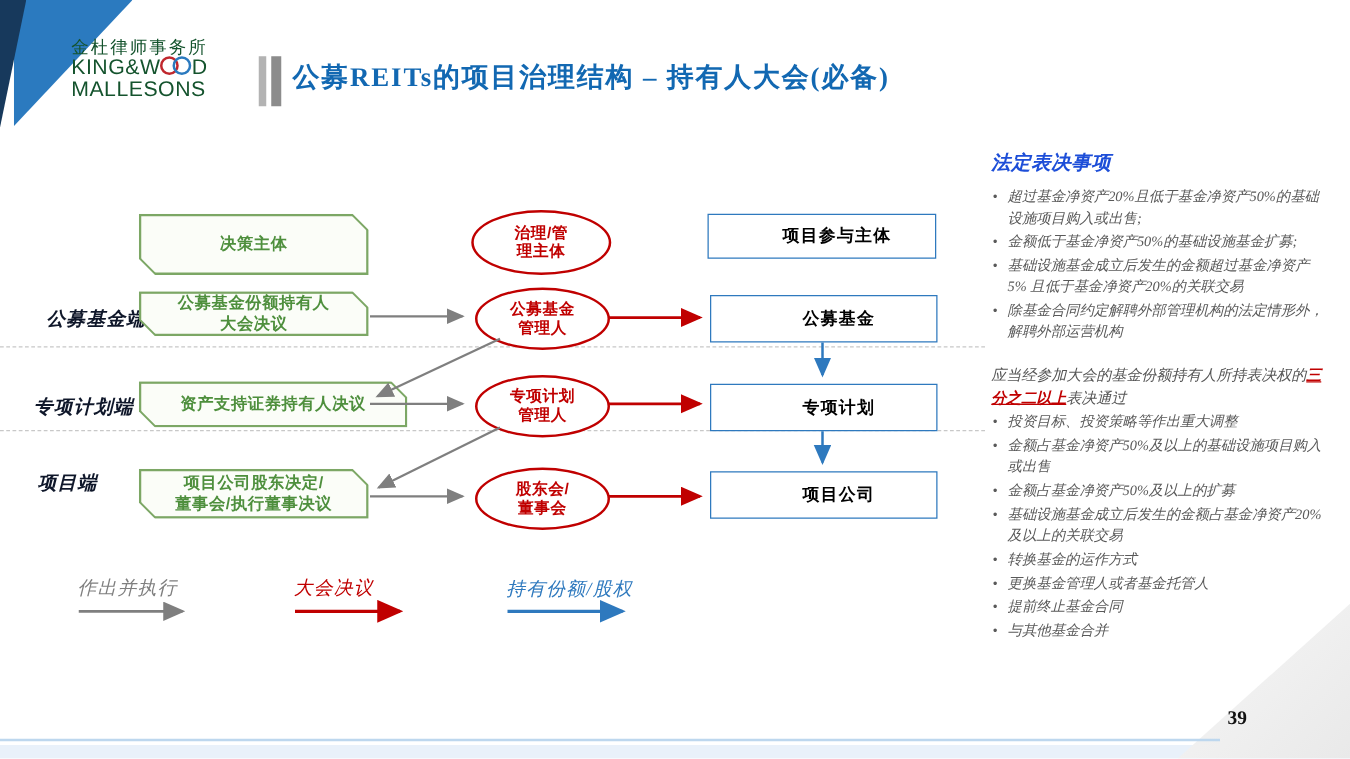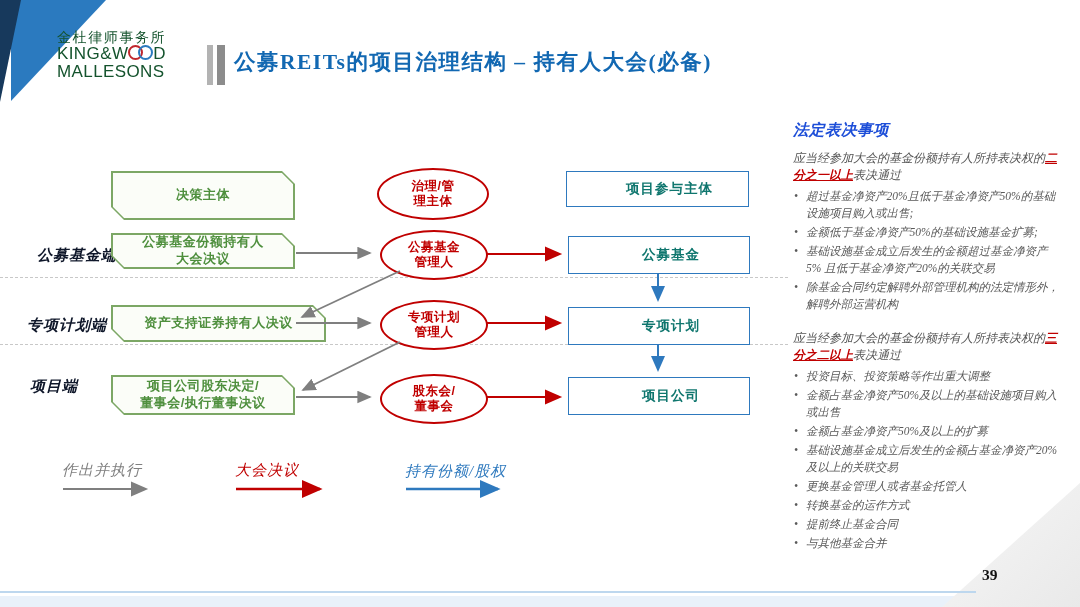--- a/index.html
+++ b/index.html
@@ -31,21 +31,21 @@
   .gbox span{position:relative;z-index:1;color:#4e8f3d;font-weight:bold;font-size:13px;
         text-align:center;line-height:1.3;white-space:pre-line;letter-spacing:0.5px;}
 
   .oval{position:absolute;border:2.2px solid #c00000;border-radius:50%;background:#fff;
         display:flex;align-items:center;justify-content:center;}
   .oval span{color:#c00000;font-weight:bold;font-size:12.5px;text-align:center;line-height:1.2;
         white-space:pre-line;letter-spacing:0.5px;}
 
   .bbox{position:absolute;border:1.8px solid #2e79be;background:#fff;
         display:flex;align-items:center;justify-content:center;}
-  .bbox span{color:#0f766e;font-weight:bold;font-size:13.5px;letter-spacing:1px;margin-left:24px;}
+  .bbox span{color:#000000;font-weight:bold;font-size:13.5px;letter-spacing:1px;margin-left:24px;}
 
   .rowlabel{position:absolute;font-family:"Liberation Serif",serif;font-style:italic;
             font-weight:bold;font-size:15px;color:#0f172a;letter-spacing:1px;}
   .dash{position:absolute;left:0;width:788px;border-top:1.6px dashed #c8c8c8;}
 
   .arrows{position:absolute;left:0;top:0;width:1080px;height:607px;pointer-events:none;}
 
   
   .legend-label{position:absolute;font-family:"Liberation Serif",serif;font-style:italic;
                 font-size:15px;letter-spacing:1px;}
@@ -174,38 +174,37 @@
   </svg>
 
   <div class="legend-label lg-gray" style="left:62px;top:461px">作出并执行</div>
   <div class="legend-label lg-red" style="left:235px;top:461px">大会决议</div>
   <div class="legend-label lg-blue" style="left:405px;top:462px">持有份额/股权</div>
 
   <div class="panel">
     <div class="panel-title">法定表决事项</div>
 
     <div>
-      <p class="lead"><span>应当经参加大会的基金份额持有人所持表决权的</span><span class="em">二分之一以上</span><span>表决通过</span></p>
       <ul class="bullets">
         <li>超过基金净资产20%且低于基金净资产50%的基础设施项目购入或出售;</li>
         <li>金额低于基金净资产50%的基础设施基金扩募;</li>
         <li>基础设施基金成立后发生的金额超过基金净资产5% 且低于基金净资产20%的关联交易</li>
         <li>除基金合同约定解聘外部管理机构的法定情形外，解聘外部运营机构</li>
       </ul>
     </div>
 
     <div class="section2">
       <p class="lead"><span>应当经参加大会的基金份额持有人所持表决权的</span><span class="em">三分之二以上</span><span>表决通过</span></p>
       <ul class="bullets">
         <li>投资目标、投资策略等作出重大调整</li>
         <li>金额占基金净资产50%及以上的基础设施项目购入或出售</li>
         <li>金额占基金净资产50%及以上的扩募</li>
         <li>基础设施基金成立后发生的金额占基金净资产20% 及以上的关联交易</li>
+        <li>转换基金的运作方式</li>
         <li>更换基金管理人或者基金托管人</li>
-        <li>转换基金的运作方式</li>
         <li>提前终止基金合同</li>
         <li>与其他基金合并</li>
       </ul>
     </div>
   </div>
 
   <div class="footer-band"></div>
   <div class="deco-gray"></div>
   <div class="footer-line"></div>
   <div class="page-num">39</div>

